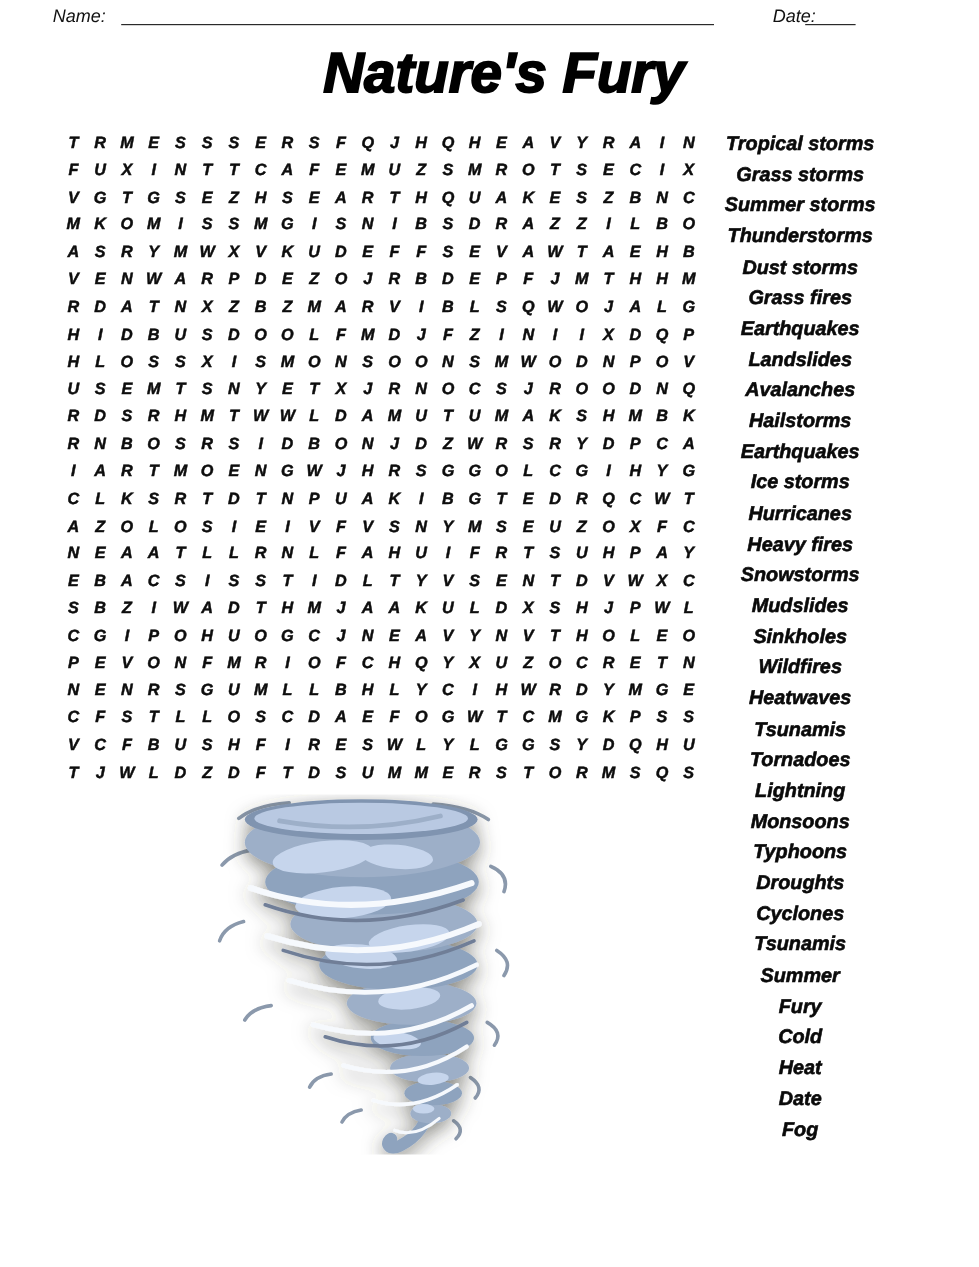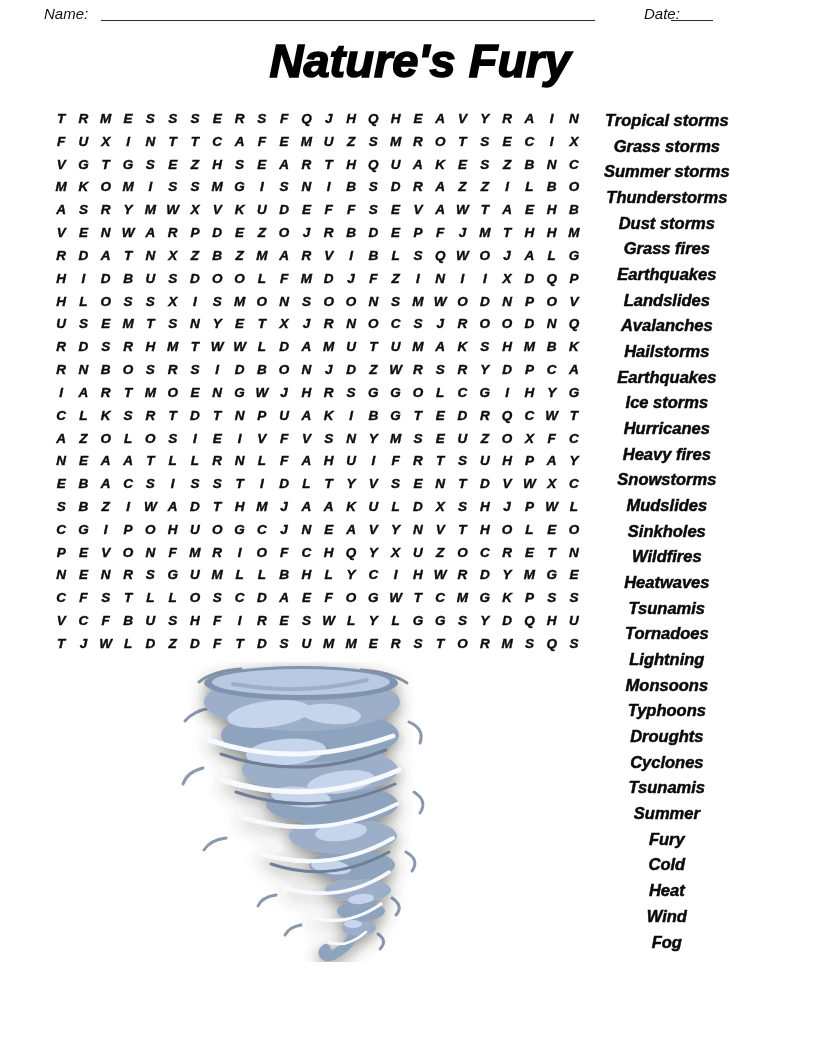--- a/index.html
+++ b/index.html
@@ -657,21 +657,21 @@
       <li>Lightning</li>
       <li>Monsoons</li>
       <li>Typhoons</li>
       <li>Droughts</li>
       <li>Cyclones</li>
       <li>Tsunamis</li>
       <li>Summer</li>
       <li>Fury</li>
       <li>Cold</li>
       <li>Heat</li>
-      <li>Wind</li>
+      <li>Date</li>
       <li>Fog</li>
     </ul>
 
   <div class="tornado-wrap">
     <svg viewBox="0 0 260 300" width="260" height="300" xmlns="http://www.w3.org/2000/svg">
       <defs>
         <filter id="tshadow" x="-40%" y="-40%" width="180%" height="180%">
           <feDropShadow dx="0" dy="5" stdDeviation="8" flood-color="#3d3d35" flood-opacity="0.6"></feDropShadow>
         </filter>
       </defs>

